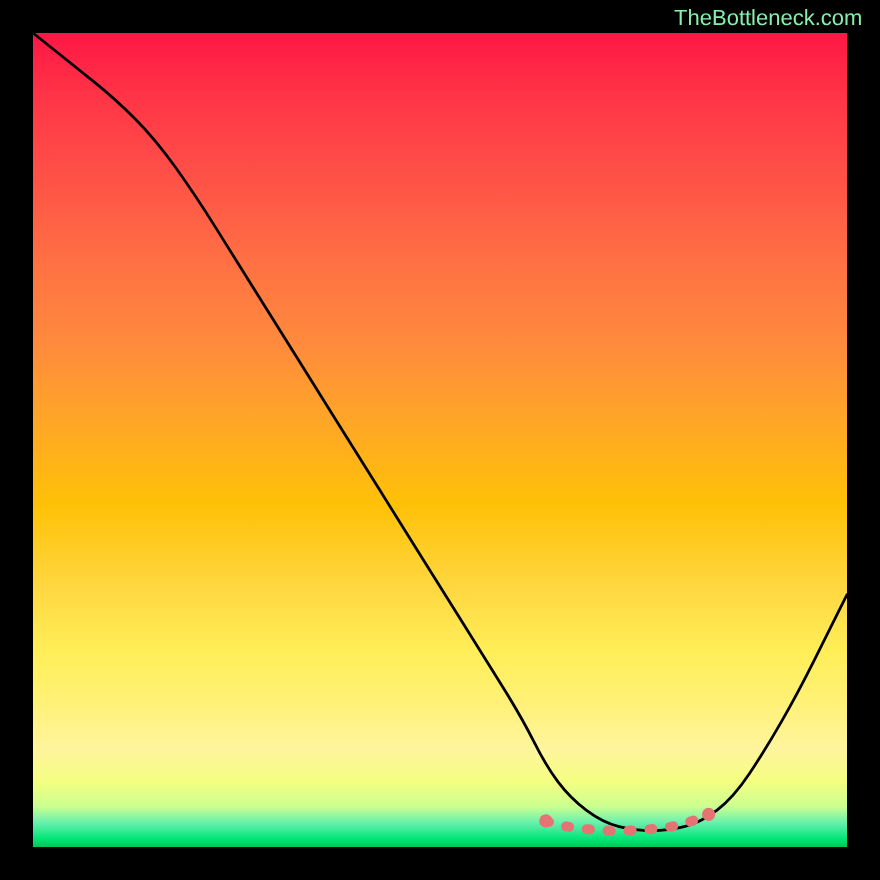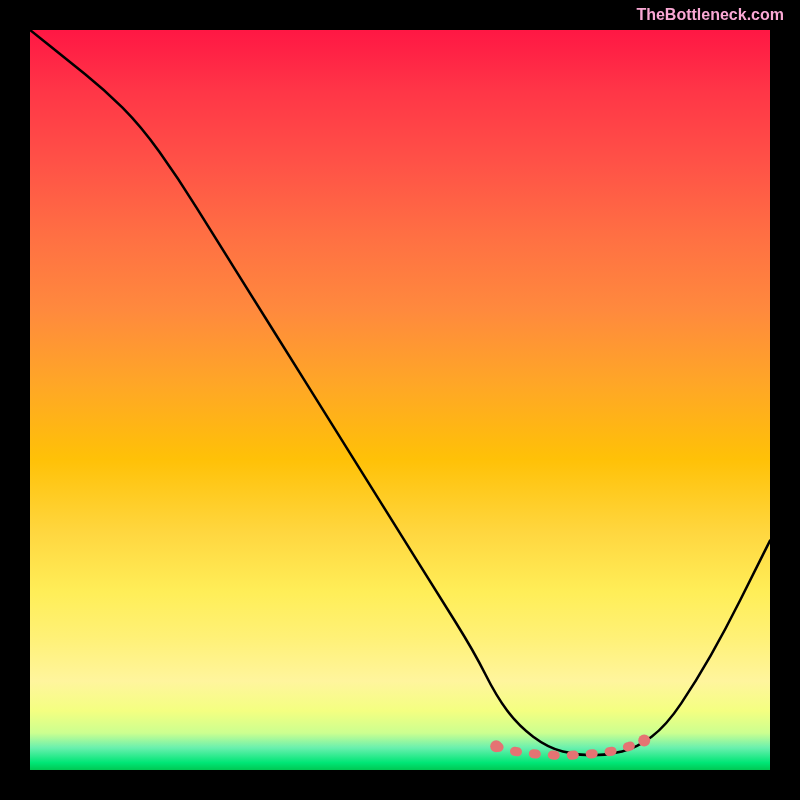--- a/index.html
+++ b/index.html
@@ -1,17 +1,17 @@
 <!DOCTYPE html>
 <html><head>
 <meta charset="utf-8">
 <style>
   * { margin: 0; padding: 0; box-sizing: border-box; }
   body { width: 800px; height: 800px; background: #000; font-family: Arial, sans-serif; position: relative; }
-  .watermark { position: absolute; top: 6px; right: 16px; color: #f9a8d4; font-size: 16px; font-weight: 700; z-index: 10; }
+  .watermark { position: absolute; top: 6px; right: 16px; color: #86efac; font-size: 20px; font-weight: 400; z-index: 10; }
   .plot-area { position: absolute; left: 30px; top: 30px; width: 740px; height: 740px; }
   .gradient {
     width: 100%; height: 100%;
     background: linear-gradient(to bottom,
       #ff1744 0%,
       #ff3547 8%,
       #ff5247 18%,
       #ff7043 28%,
       #ff8a3d 38%,
       #ffa726 48%,

